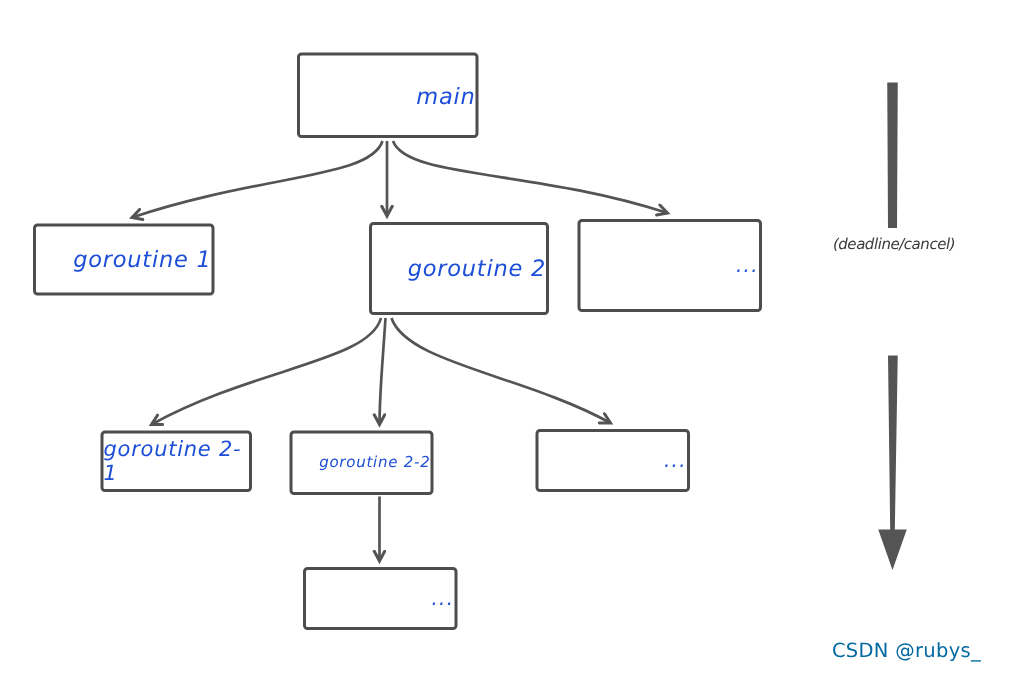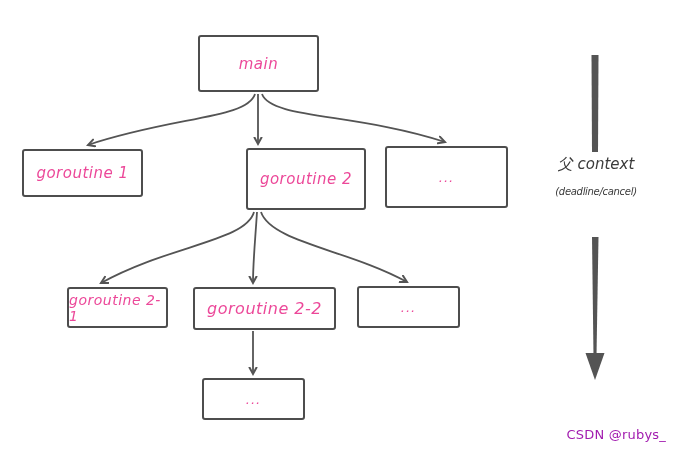--- a/index.html
+++ b/index.html
@@ -18,51 +18,51 @@
     width: 674px; height: 451px;
     pointer-events: none;
   }
   .node {
     position: absolute;
     border: 2.5px solid #4d4d4d;
     border-radius: 3px;
     background: #ffffff;
     display: flex;
     align-items: center;
-    justify-content: center;
-    color: #ec4899;
+    justify-content: flex-end;
+    color: #1d4ed8;
     font-style: italic;
     font-size: 15px;
     letter-spacing: 0.5px;
   }
   .node.dots { font-size: 13px; letter-spacing: 1px; }
   .node-main      { left: 198px; top: 35px;  width: 121px; height: 57px; }
   .node-g1        { left: 22px;  top: 149px; width: 121px; height: 48px; }
   .node-g2        { left: 198px; top: 148px; width: 120px; height: 62px; margin-left: 48px; }
   .node-dots1     { left: 385px; top: 146px; width: 123px; height: 62px; }
   .node-g21       { left: 47px;  top: 287px; width: 101px; height: 41px; font-size: 14px; margin-left: 20px; }
-  .node-g22       { left: 193px; top: 287px; width: 143px; height: 43px; font-size: 16px; }
+  .node-g22       { left: 193px; top: 287px; width: 96px; height: 43px; font-size: 10px; }
   .node-dots2     { left: 357px; top: 286px; width: 103px; height: 42px; }
   .node-dots3     { left: 202px; top: 378px; width: 103px; height: 42px; }
   .side-note {
     position: absolute;
     left: 528px; top: 150px;
     width: 136px;
     text-align: center;
     color: #3a3a3a;
     font-style: italic;
     font-size: 15px;
     line-height: 28px;
     white-space: nowrap;
   }
   .side-note .line3 { font-size: 10px; letter-spacing: -0.3px; }
   .watermark {
     position: absolute;
-    right: 8px; bottom: 9px;
-    color: #a21caf;
+    right: 20px; bottom: 9px;
+    color: #0369a1;
     font-size: 13px;
     font-style: normal;
     letter-spacing: 0.2px;
     text-align: center;
   }
 </style>
 </head>
 <body>
 
 <div class="canvas">
@@ -108,19 +108,18 @@
       <span>goroutine 2-2</span>
     </div>
   <div class="node dots node-dots2">
       <span>...</span>
     </div>
   <div class="node dots node-dots3">
       <span>...</span>
     </div>
 
   <div class="side-note">
-    <div class="line1">父 context</div>
     <div class="line3">(deadline/cancel)</div>
   </div>
 
   <div class="watermark">CSDN @rubys_</div>
 
 </div>
 
 </body></html>

